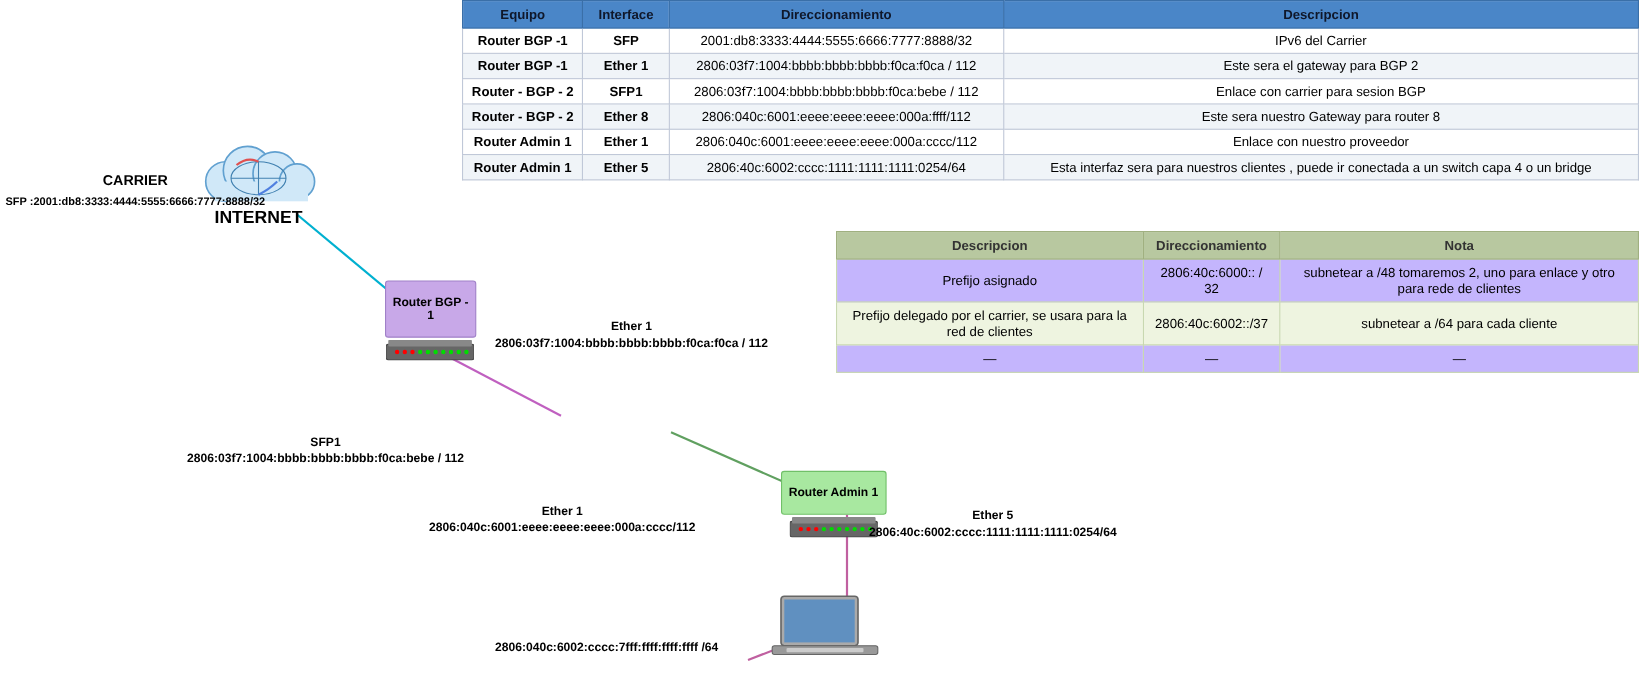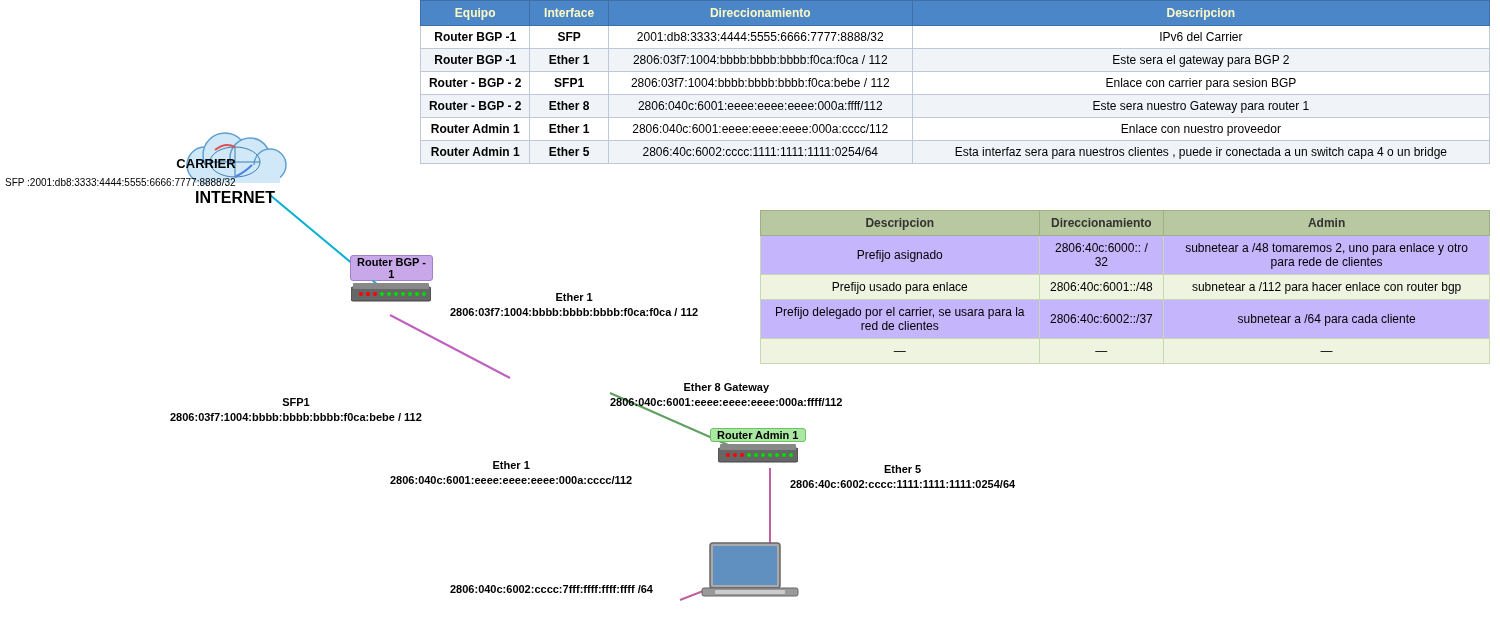--- a/index.html
+++ b/index.html
@@ -19,21 +19,21 @@
       left: 420px;
       width: 1070px;
     }
     .main-table {
       width: 100%;
       border-collapse: collapse;
       font-size: 12px;
     }
     .main-table th {
       background: #4a86c8;
-      color: #fef9c3;
+      color: #0f172a;
       padding: 5px 8px;
       text-align: center;
       font-weight: bold;
       border: 1px solid #3a6fa8;
     }
     .main-table td {
       padding: 4px 0;
       text-align: center;
       border: 1px solid #c0c8d8;
       background: #fff;
@@ -109,21 +109,21 @@
       position: absolute;
       display: flex;
       flex-direction: column;
       align-items: center;
     }
     .router-label {
       font-size: 11px;
       font-weight: bold;
       background: #c8a8e8;
       border: 1px solid #a080c8;
-      padding: 0 6px;
+      padding: 13px 6px;
       border-radius: 3px;
       margin-bottom: 2px;
       white-space: nowrap;
       text-align: center;
     }
     .router-label.green {
       background: #a8e8a0;
       border-color: #70c068;
     }
     .router-icon {
@@ -138,21 +138,21 @@
       font-weight: bold;
       text-align: center;
       line-height: 1.4;
     }
     .carrier-label {
       position: absolute;
       top: 155px;
       left: 5px;
       font-size: 13px;
       font-weight: bold;
-      text-align: right;
+      text-align: center;
       line-height: 1.4;
     }
 
     
     .lines-svg {
       position: absolute;
       top: 0;
       left: 0;
       width: 800px;
       height: 622px;
@@ -188,21 +188,21 @@
         <tr>
           <td>Router - BGP - 2</td>
           <td>SFP1</td>
           <td>2806:03f7:1004:bbbb:bbbb:bbbb:f0ca:bebe / 112</td>
           <td>Enlace con carrier para sesion BGP</td>
         </tr>
         <tr>
           <td>Router - BGP - 2</td>
           <td>Ether 8</td>
           <td>2806:040c:6001:eeee:eeee:eeee:000a:ffff/112</td>
-          <td>Este sera nuestro Gateway para router 1</td>
+          <td>Este sera nuestro Gateway para router 8</td>
         </tr>
         <tr>
           <td>Router Admin 1</td>
           <td>Ether 1</td>
           <td>2806:040c:6001:eeee:eeee:eeee:000a:cccc/112</td>
           <td>Enlace con nuestro proveedor</td>
         </tr>
         <tr>
           <td>Router Admin 1</td>
           <td>Ether 5</td>
@@ -212,35 +212,30 @@
       </tbody>
   </table>
 </div>
 
 <div class="second-table-container">
   <table class="second-table">
     <thead>
       <tr>
         <th>Descripcion</th>
         <th>Direccionamiento</th>
-        <th>Admin</th>
+        <th>Nota</th>
       </tr>
     </thead>
     <tbody id="second-tbody">
     <tr>
           <td>Prefijo asignado</td>
           <td>2806:40c:6000:: / 32</td>
           <td>subnetear a /48  tomaremos 2, uno para enlace y otro para rede de clientes</td>
         </tr>
         <tr>
-          <td>Prefijo usado para enlace</td>
-          <td>2806:40c:6001::/48</td>
-          <td>subnetear a /112 para hacer enlace con router bgp</td>
-        </tr>
-        <tr>
           <td>Prefijo delegado por el carrier, se usara para la red de clientes</td>
           <td>2806:40c:6002::/37</td>
           <td>subnetear a /64 para cada cliente</td>
         </tr>
         <tr>
           <td>—</td>
           <td>—</td>
           <td>—</td>
         </tr>
       </tbody>
@@ -276,21 +271,21 @@
 
       <path d="M45 30 Q55 22 65 27" fill="none" stroke="#e05050" stroke-width="2"></path>
 
       <path d="M65 57 Q75 52 82 45" fill="none" stroke="#5080e0" stroke-width="2"></path>
     </svg>
     <div class="internet-label">INTERNET</div>
   </div>
 
   <div class="carrier-label">
     <span>CARRIER</span><br>
-    <span style="font-size:10px;font-weight:normal;">SFP :2001:db8:3333:4444:5555:6666:7777:8888/32</span>
+    <span style="font-size:10px;font-weight:bold;">SFP :2001:db8:3333:4444:5555:6666:7777:8888/32</span>
   </div>
 
   <div class="router-box" style="top:255px; left:350px;">
     <div class="router-label">Router BGP -<br>1</div>
     <svg class="router-icon" viewBox="0 0 80 22">
       <rect x="0" y="4" width="80" height="14" rx="2" fill="#666" stroke="#444" stroke-width="1"></rect>
       <rect x="2" y="0" width="76" height="6" rx="1" fill="#888"></rect>
       <circle cx="10" cy="11" r="2" fill="#f00"></circle>
       <circle cx="17" cy="11" r="2" fill="#f00"></circle>
       <circle cx="24" cy="11" r="2" fill="#f00"></circle>
@@ -308,24 +303,20 @@
     <span>Ether 1</span><br>
     <span>2806:03f7:1004:bbbb:bbbb:bbbb:f0ca:f0ca / 112</span>
   </div>
 
 
   <div class="diag-label" style="top:395px; left:170px;">
     <span>SFP1</span><br>
     <span>2806:03f7:1004:bbbb:bbbb:bbbb:f0ca:bebe / 112</span>
   </div>
 
-  <div class="diag-label" style="top:380px; left:610px;">
-    <span>Ether 8 Gateway</span><br>
-    <span>2806:040c:6001:eeee:eeee:eeee:000a:ffff/112</span>
-  </div>
 
   <div class="diag-label" style="top:458px; left:390px;">
     <span>Ether 1</span><br>
     <span>2806:040c:6001:eeee:eeee:eeee:000a:cccc/112</span>
   </div>
 
   <div class="router-box" style="top:428px; left:710px;">
     <div class="router-label green">Router Admin 1</div>
     <svg class="router-icon" viewBox="0 0 80 22">
       <rect x="0" y="4" width="80" height="14" rx="2" fill="#666" stroke="#444" stroke-width="1"></rect>

